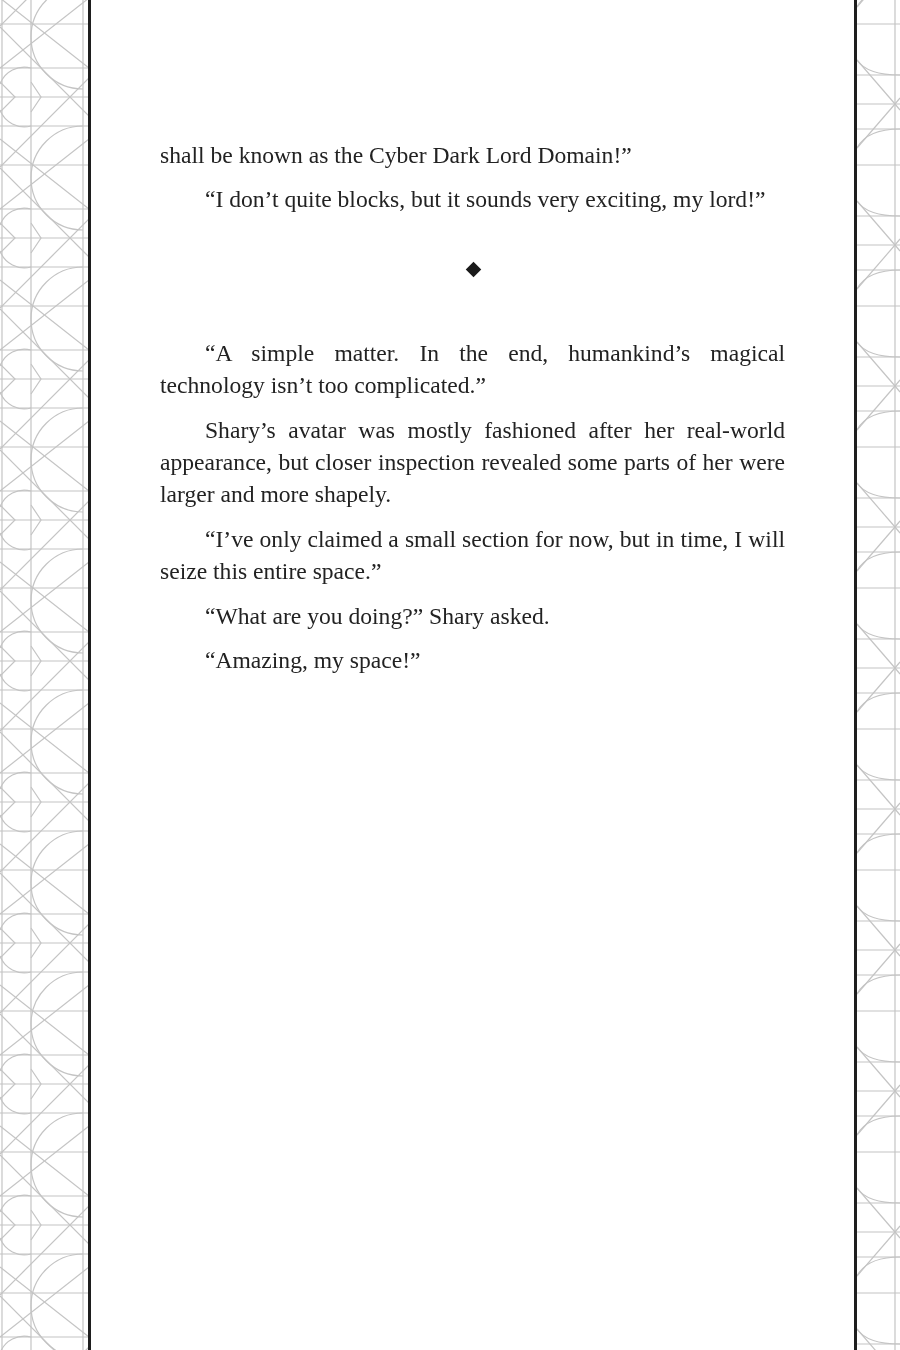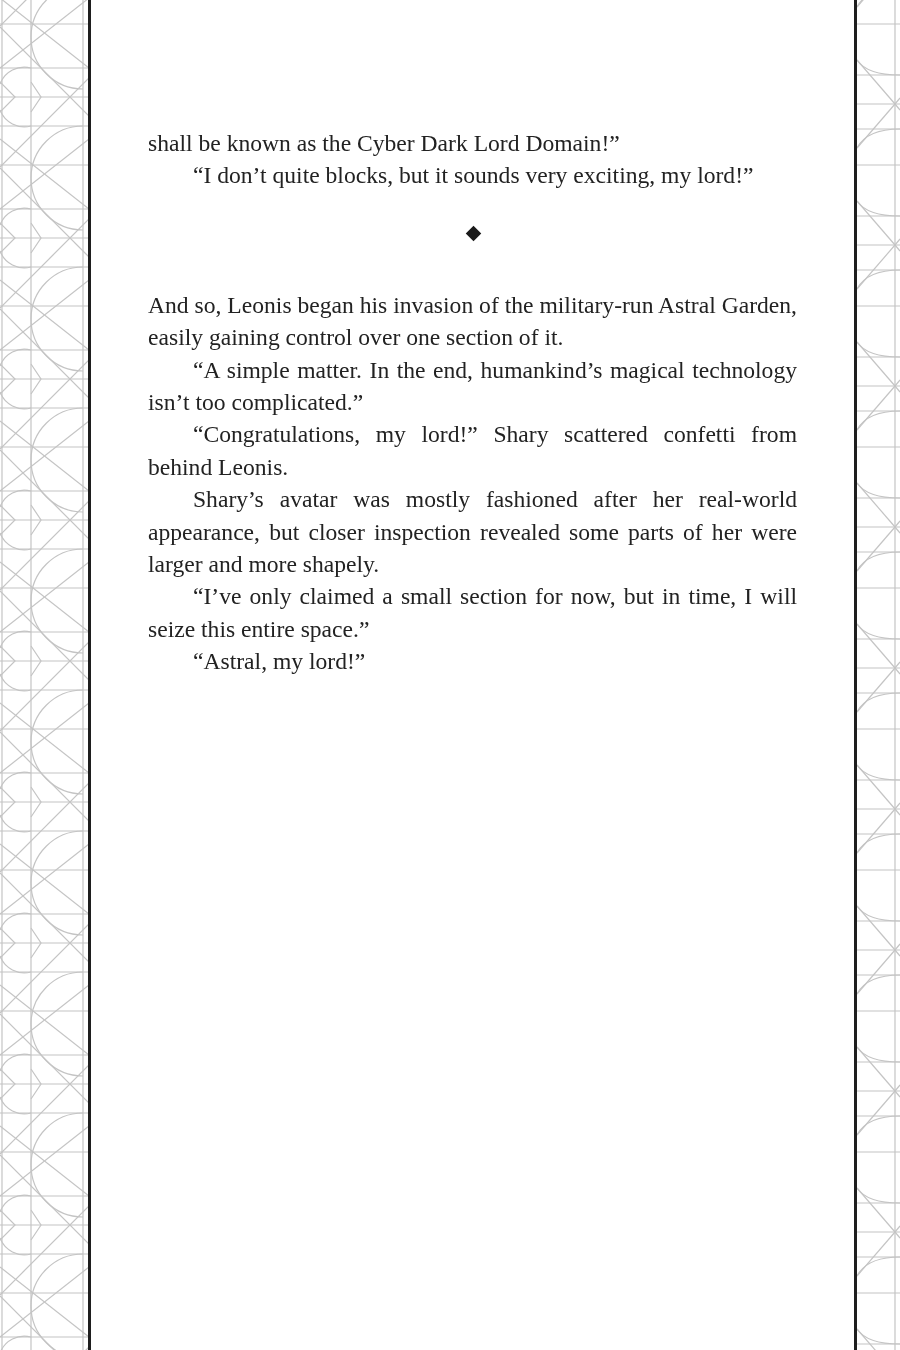--- a/index.html
+++ b/index.html
@@ -45,21 +45,21 @@
       position: absolute;
       left: 57px;
       top: 127px;
       width: 649px;
       font-family: "Liberation Serif", "DejaVu Serif", serif;
       font-size: 23.6px;
       line-height: 32.4px;
       color: #222222;
     }
     .text-block p {
-      margin: 0;
+      margin: 12px;
       text-align: justify;
       text-indent: 45px;
     }
     .text-block p.no-indent { text-indent: 0; }
     .text-block p.left-align { text-align: left; }
     .scene-break {
       height: 97px;
       position: relative;
     }
     .scene-break .diamond {
@@ -369,20 +369,19 @@
 
 <div class="page">
   <div class="text-block">
     <p class="no-indent left-align">shall be known as the Cyber Dark Lord Domain!”</p>
     <p class="left-align">“I don’t quite blocks, but it sounds very exciting, my lord!”</p>
 
     <div class="scene-break">
       <div class="diamond"></div>
     </div>
 
-    <p class="no-indent">And so, Leonis began his invasion of the military-run Astral Garden, easily gaining control over one section of it.</p>
     <p>“A simple matter. In the end, humankind’s magical technology isn’t too complicated.”</p>
-    <p>“Congratulations, my lord!” Shary scattered confetti from behind Leonis.</p>
     <p>Shary’s avatar was mostly fashioned after her real-world appearance, but closer inspection revealed some parts of her were larger and more shapely.</p>
     <p>“I’ve only claimed a small section for now, but in time, I will seize this entire space.”</p>
-    <p class="left-align">“Astral, my lord!”</p>
+    <p>“What are you doing?” Shary asked.</p>
+    <p class="left-align">“Amazing, my space!”</p>
   </div>
 </div>
 
 </body></html>

